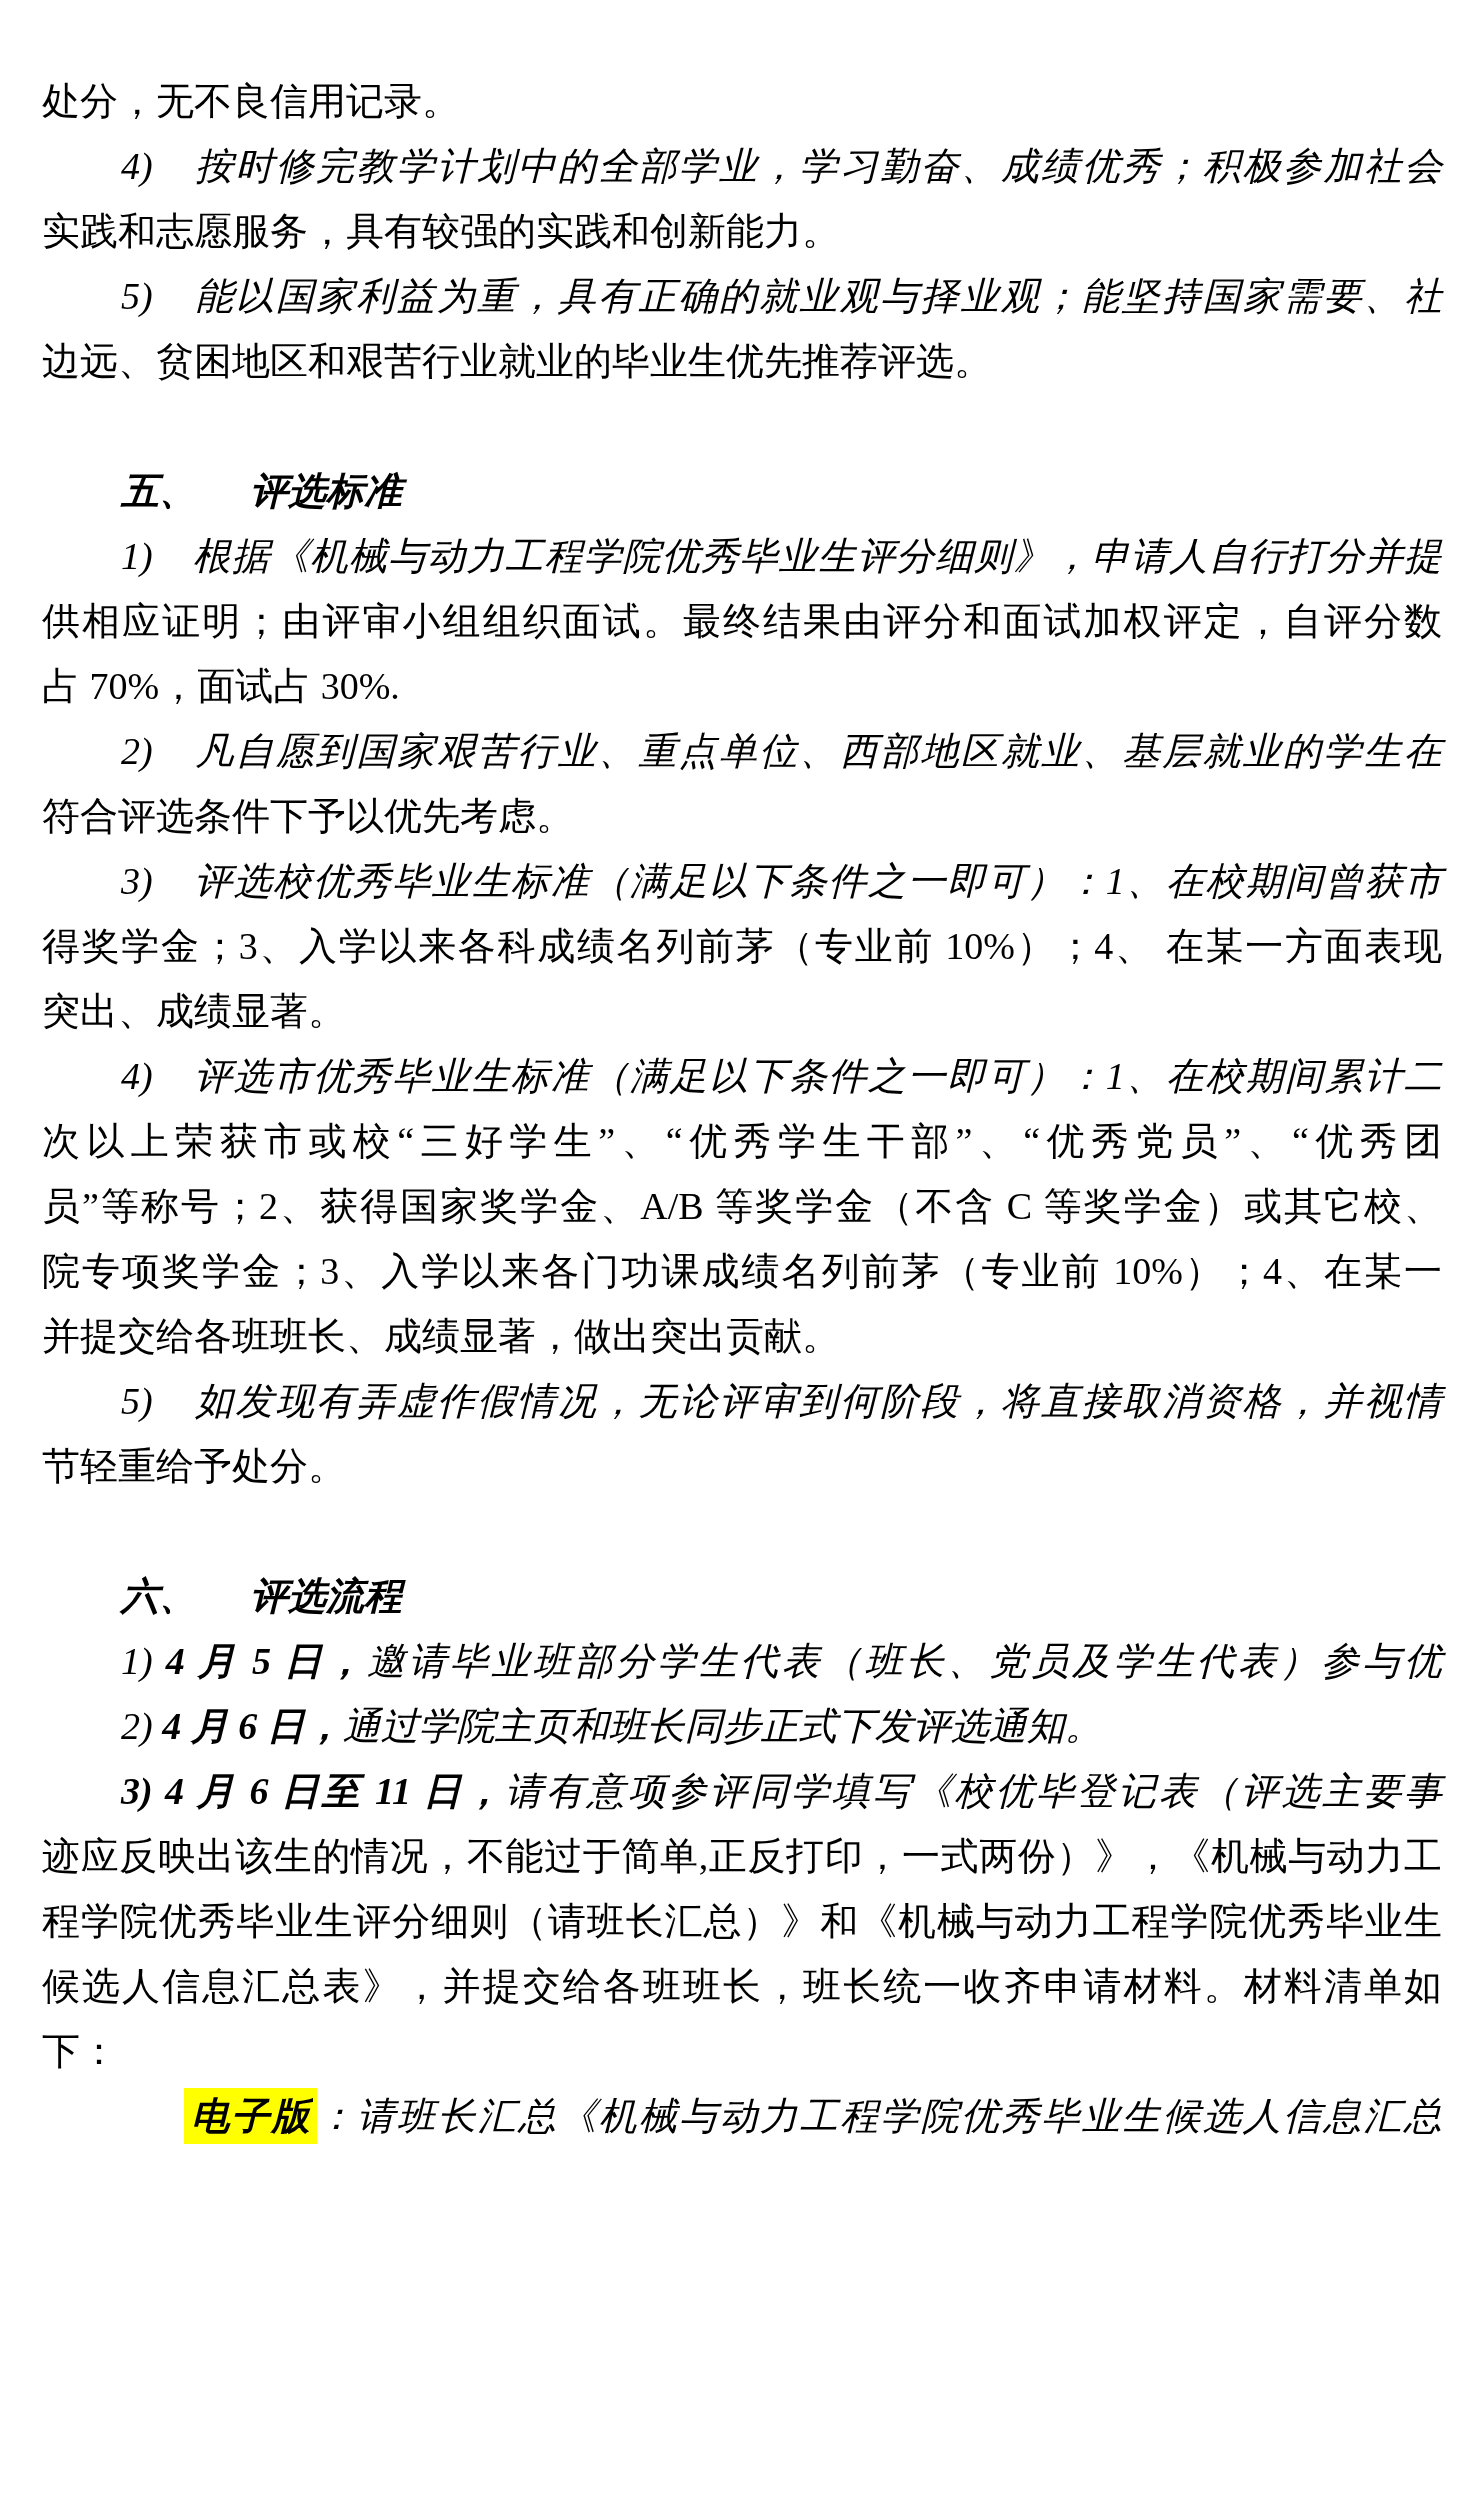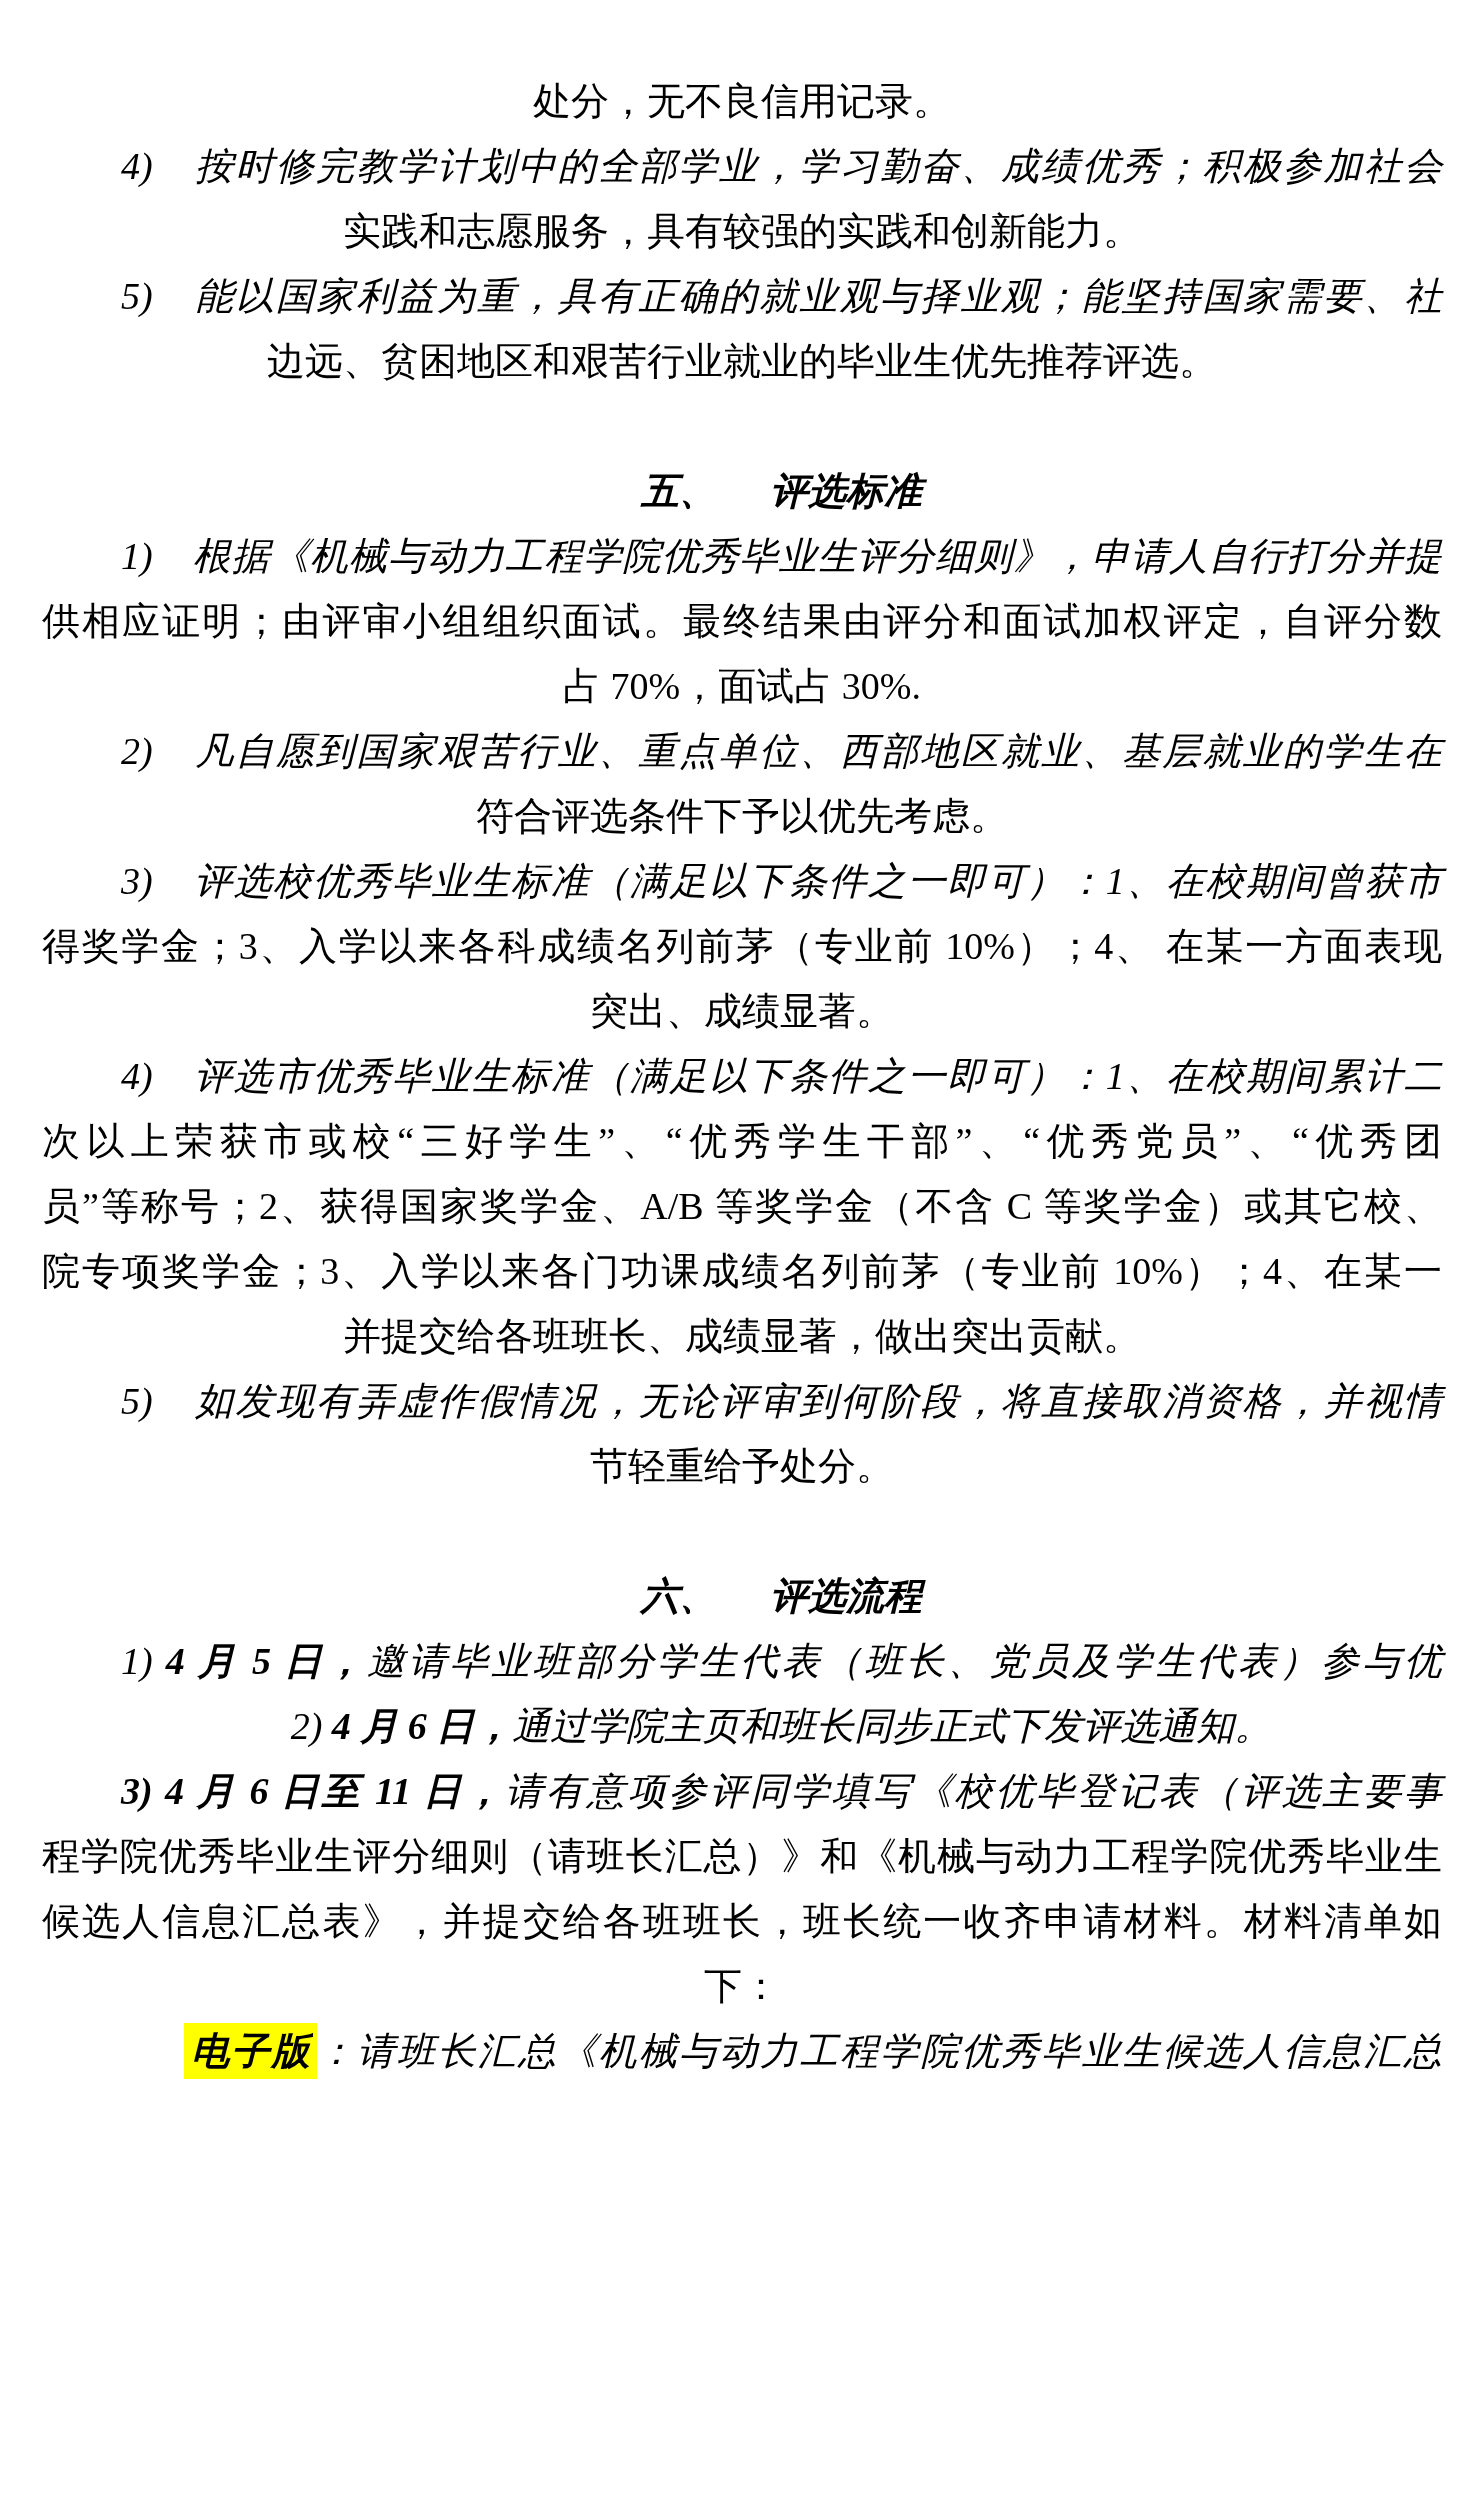--- a/index.html
+++ b/index.html
@@ -12,21 +12,20 @@
     overflow:hidden;
   }
   .page {
     width:1481px; height:2500px;
     padding:69px 39px 0 42px;
   }
   .line {
     height:65px; line-height:65px;
     font-size:38px;
     color:var(--fg);
-    text-align:center;
   }
   .blank { height:65px; }
   .ind { text-indent:79px;font-style:italic; }
   .just {
     text-align:justify;
     text-justify:inter-character;
     -moz-text-align-last:justify;
     text-align-last:justify;
   }
   .b { font-weight:bold; }
@@ -64,18 +63,19 @@
     <div class="line just"><span class="">员”等称号；2、获得国家奖学金、A/B 等奖学金（不含 C 等奖学金）或其它校、</span></div>
     <div class="line just"><span class="">院专项奖学金；3、入学以来各门功课成绩名列前茅（专业前 10%）；4、在某一</span></div>
     <div class="line"><span class="">并提交给各班班长、成绩显著，做出突出贡献。</span></div>
     <div class="line ind just"><span class="">5)　如发现有弄虚作假情况，无论评审到何阶段，将直接取消资格，并视情</span></div>
     <div class="line"><span class="">节轻重给予处分。</span></div>
     <div class="line blank"></div>
     <div class="line ind"><span class="b ">六、</span><span class="tab"></span><span class="b ">评选流程</span></div>
     <div class="line ind just"><span class="">1) </span><span class="b ">4 月 5 日，</span><span class="">邀请毕业班部分学生代表（班长、党员及学生代表）参与优</span></div>
     <div class="line ind"><span class="">2) </span><span class="b ">4 月 6 日，</span><span class="">通过学院主页和班长同步正式下发评选通知。</span></div>
     <div class="line ind just"><span class="b ">3) 4 月 6 日至 11 日，</span><span class="">请有意项参评同学填写《校优毕登记表（评选主要事</span></div>
+    <div class="line just"><span class="">迹应反映出该生的情况，不能过于简单,正反打印，一式两份）》，《机械与动力工</span></div>
     <div class="line just"><span class="">程学院优秀毕业生评分细则（请班长汇总）》和《机械与动力工程学院优秀毕业生</span></div>
     <div class="line just"><span class="">候选人信息汇总表》，并提交给各班班长，班长统一收齐申请材料。材料清单如</span></div>
     <div class="line"><span class="">下：</span></div>
     <div class="line ind just"><span class="bullet-marker">●</span><span class="b hl">电子版</span><span class="">：请班长汇总《机械与动力工程学院优秀毕业生候选人信息汇总</span></div>
   </div>
 
 
 </body></html>

